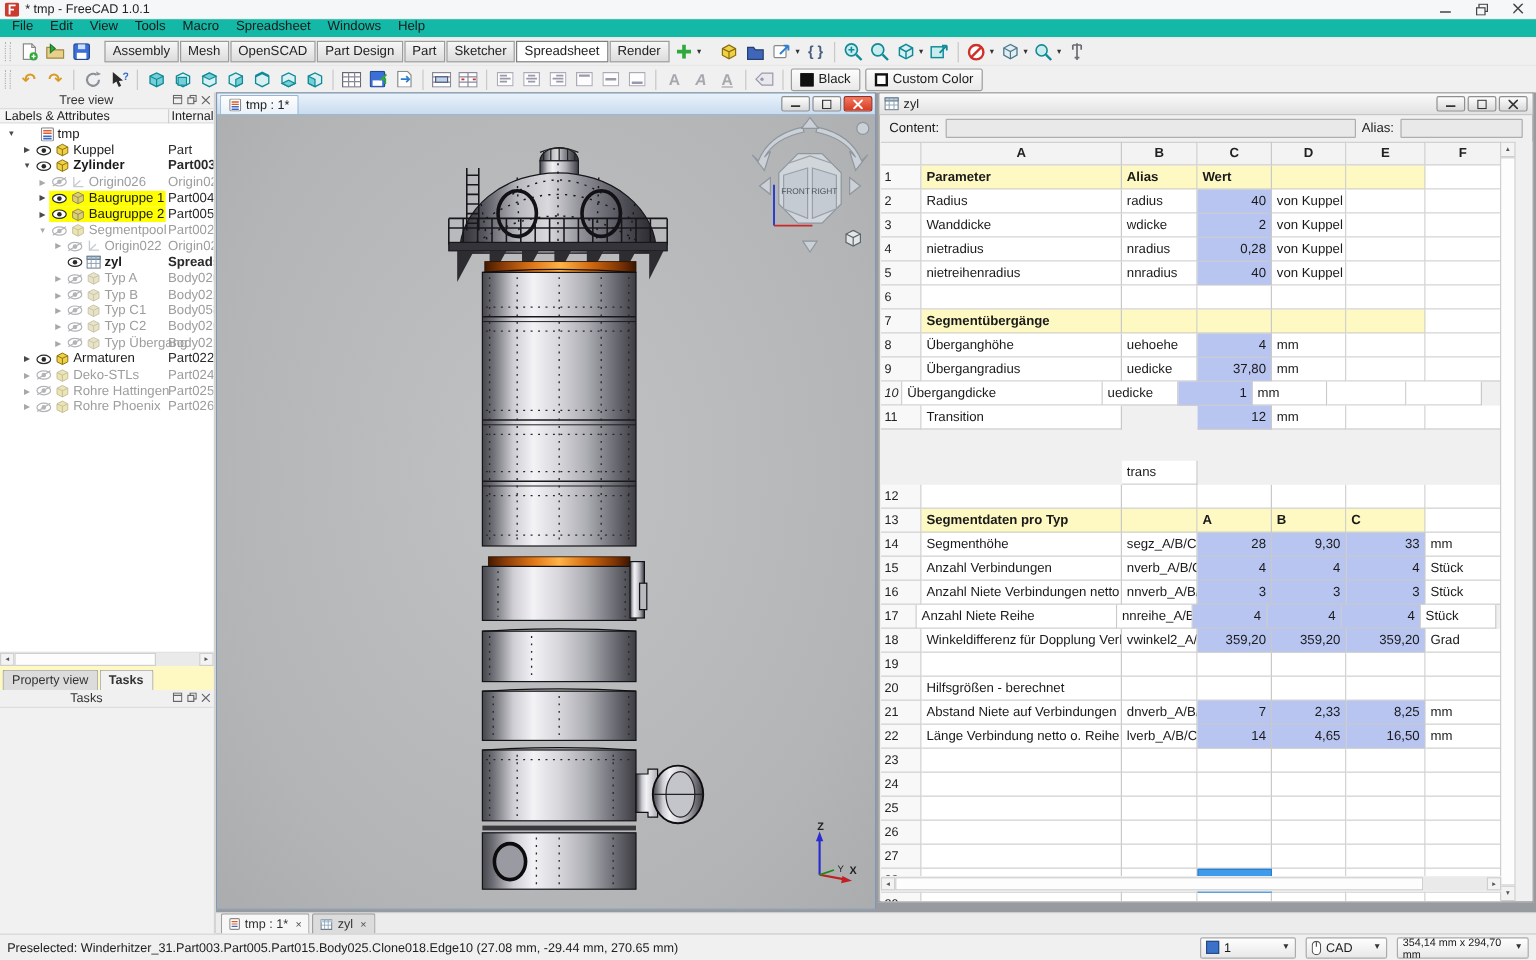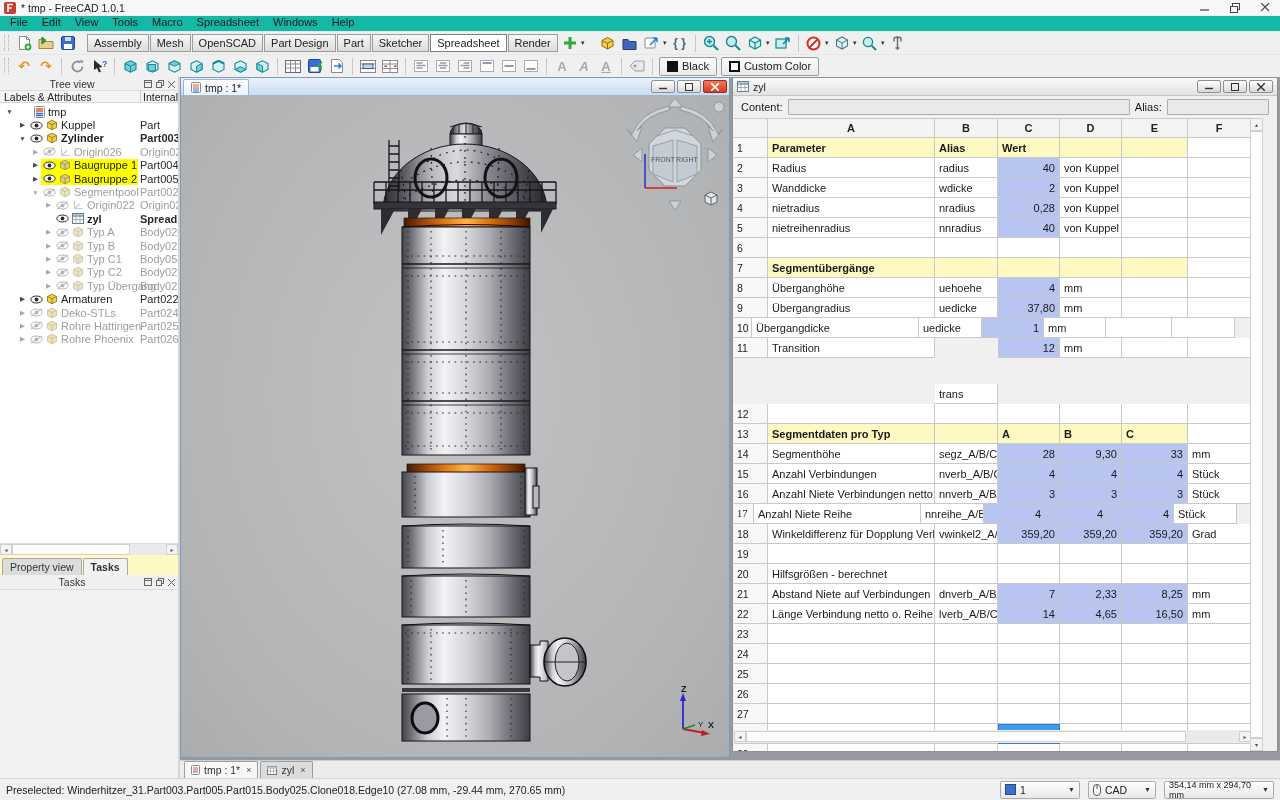--- a/index.html
+++ b/index.html
@@ -1178,21 +1178,21 @@
               <div class="srow">
                 <div class="scell rnum" style="width: 34px;">9</div>
                 <div class="scell" style="width: 167px;">Übergangradius</div>
                 <div class="scell" style="width: 63px;">uedicke</div>
                 <div class="scell bluec" style="width: 62px;">37,80</div>
                 <div class="scell" style="width: 62px;">mm</div>
                 <div class="scell" style="width: 66px;"></div>
                 <div class="scell" style="width: 63px;"></div>
               </div>
               <div class="srow">
-                <div class="scell rnum" style="width: 18px;">10</div>
+                <div class="scell rnum" style="width: 18px; font-style: italic;">10</div>
                 <div class="scell" style="width: 167px;">Übergangdicke</div>
                 <div class="scell" style="width: 63px;">uedicke</div>
                 <div class="scell bluec" style="width: 62px;">1</div>
                 <div class="scell" style="width: 62px;">mm</div>
                 <div class="scell" style="width: 66px;"></div>
                 <div class="scell" style="width: 63px;"></div>
               </div>
               <div class="srow">
                 <div class="scell rnum" style="width: 34px;">11</div>
                 <div class="scell" style="width: 167px;">Transition</div>
@@ -1241,21 +1241,21 @@
               <div class="srow">
                 <div class="scell rnum" style="width: 34px;">16</div>
                 <div class="scell" style="width: 167px;">Anzahl Niete Verbindungen netto o. Reihe</div>
                 <div class="scell" style="width: 63px;">nnverb_A/B/C</div>
                 <div class="scell bluec" style="width: 62px;">3</div>
                 <div class="scell bluec" style="width: 62px;">3</div>
                 <div class="scell bluec" style="width: 66px;">3</div>
                 <div class="scell" style="width: 63px;">Stück</div>
               </div>
               <div class="srow">
-                <div class="scell rnum" style="width: 20px; font-family: Liberation Serif, serif;">17</div>
+                <div class="scell rnum" style="width: 30px;">17</div>
                 <div class="scell" style="width: 167px;">Anzahl Niete Reihe</div>
                 <div class="scell" style="width: 63px;">nnreihe_A/B/C</div>
                 <div class="scell bluec" style="width: 62px;">4</div>
                 <div class="scell bluec" style="width: 62px;">4</div>
                 <div class="scell bluec" style="width: 66px;">4</div>
                 <div class="scell" style="width: 63px;">Stück</div>
               </div>
               <div class="srow">
                 <div class="scell rnum" style="width: 34px;">18</div>
                 <div class="scell" style="width: 167px;">Winkeldifferenz für Dopplung Verbindung</div>

